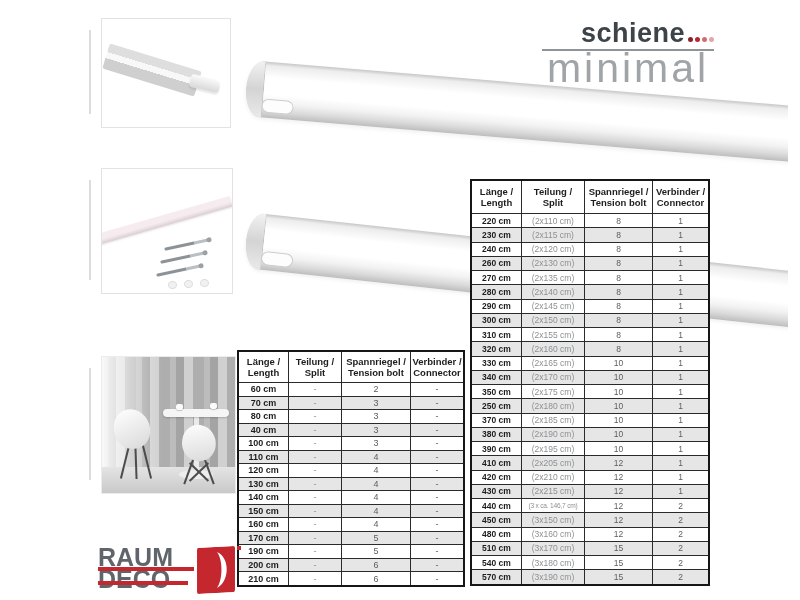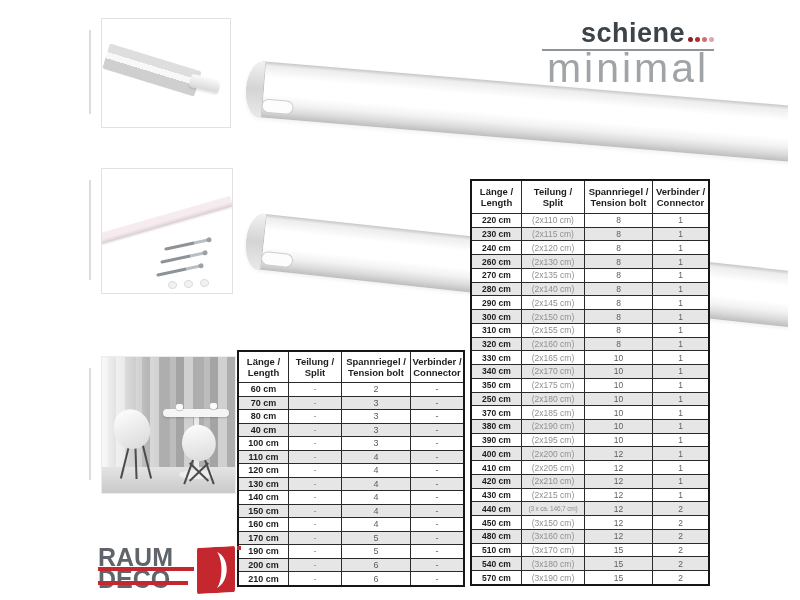--- a/index.html
+++ b/index.html
@@ -374,26 +374,20 @@
           <td>10</td>
           <td>1</td>
         </tr>
         <tr>
           <td>390 cm</td>
           <td>(2x195 cm)</td>
           <td>10</td>
           <td>1</td>
         </tr>
         <tr>
-          <td>400 cm</td>
-          <td>(2x200 cm)</td>
-          <td>12</td>
-          <td>1</td>
-        </tr>
-        <tr>
           <td>410 cm</td>
           <td>(2x205 cm)</td>
           <td>12</td>
           <td>1</td>
         </tr>
         <tr>
           <td>420 cm</td>
           <td>(2x210 cm)</td>
           <td>12</td>
           <td>1</td>

